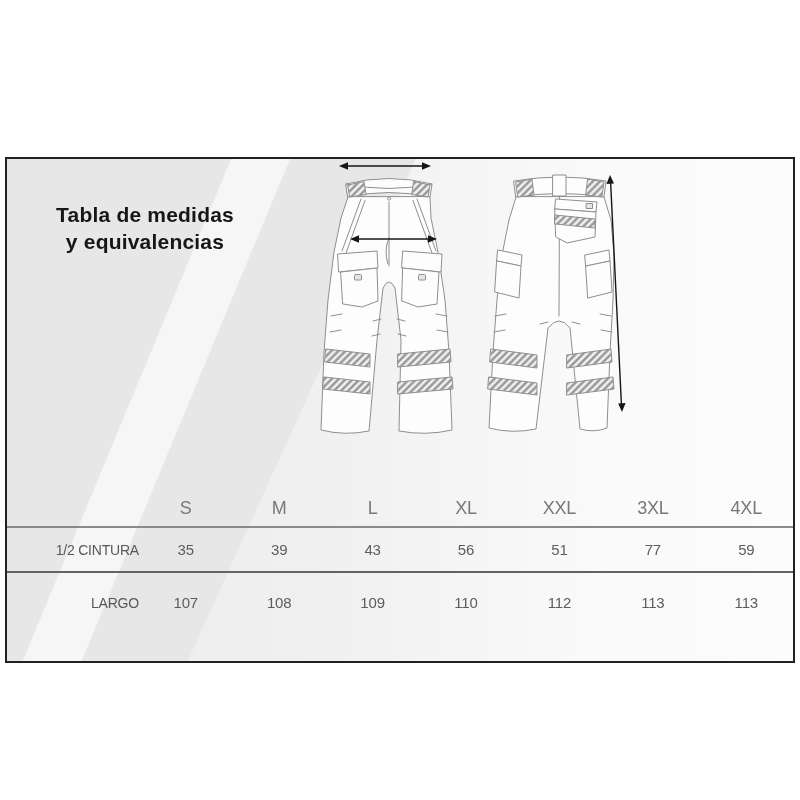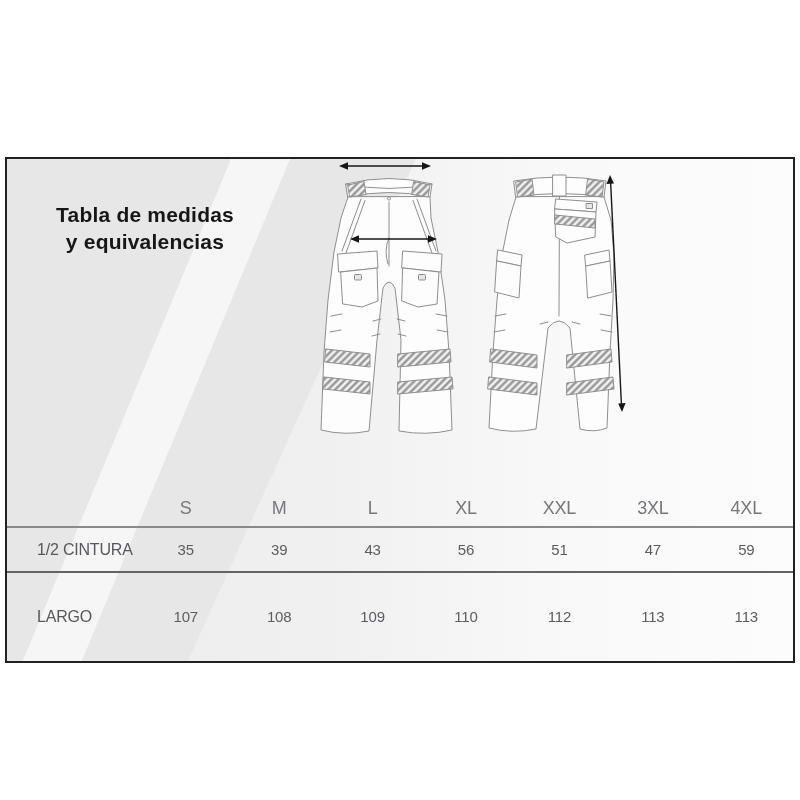--- a/index.html
+++ b/index.html
@@ -34,27 +34,27 @@
     position:absolute;left:0px;top:331px;width:786px;
     color:#5c5d60;
   }
   .tr{
     display:grid;grid-template-columns:132px repeat(7,1fr);
     align-items:center;border-bottom:2px solid #636363;
   }
   .tr.head{height:36px;border-bottom:2px solid #8a8a8a;}
   .tr.r1{height:43px;}
   .tr.r2{height:44px;}
-  .tr.r3{height:59px;border-bottom:none;margin-top:14px;}
+  .tr.r3{height:59px;border-bottom:none;}
   .td{
     text-align:center;font-size:15px;letter-spacing:-0.2px;color:#5c5d60;
   }
   .tr.head .td{color:#77787b;font-size:18px;}
   .td.lbl{
-    text-align:left;padding-left:30px;font-size:16px;color:#57585b;
+    text-align:right;padding-left:30px;font-size:14px;color:#57585b;
     white-space:nowrap;
   }
 </style>
 </head>
 <body>
 
 <div class="frame">
   <div class="bg chevron-gray"></div>
   <div class="bg chevron-light"></div>
 
@@ -74,21 +74,21 @@
       <div class="td">3XL</div>
       <div class="td">4XL</div>
     </div>
     <div class="tr r1">
       <div class="td lbl">1/2 CINTURA</div>
       <div class="td">35</div>
       <div class="td">39</div>
       <div class="td">43</div>
       <div class="td">56</div>
       <div class="td">51</div>
-      <div class="td">47</div>
+      <div class="td">77</div>
       <div class="td">59</div>
     </div>
     <div class="tr r3">
       <div class="td lbl">LARGO</div>
       <div class="td">107</div>
       <div class="td">108</div>
       <div class="td">109</div>
       <div class="td">110</div>
       <div class="td">112</div>
       <div class="td">113</div>

